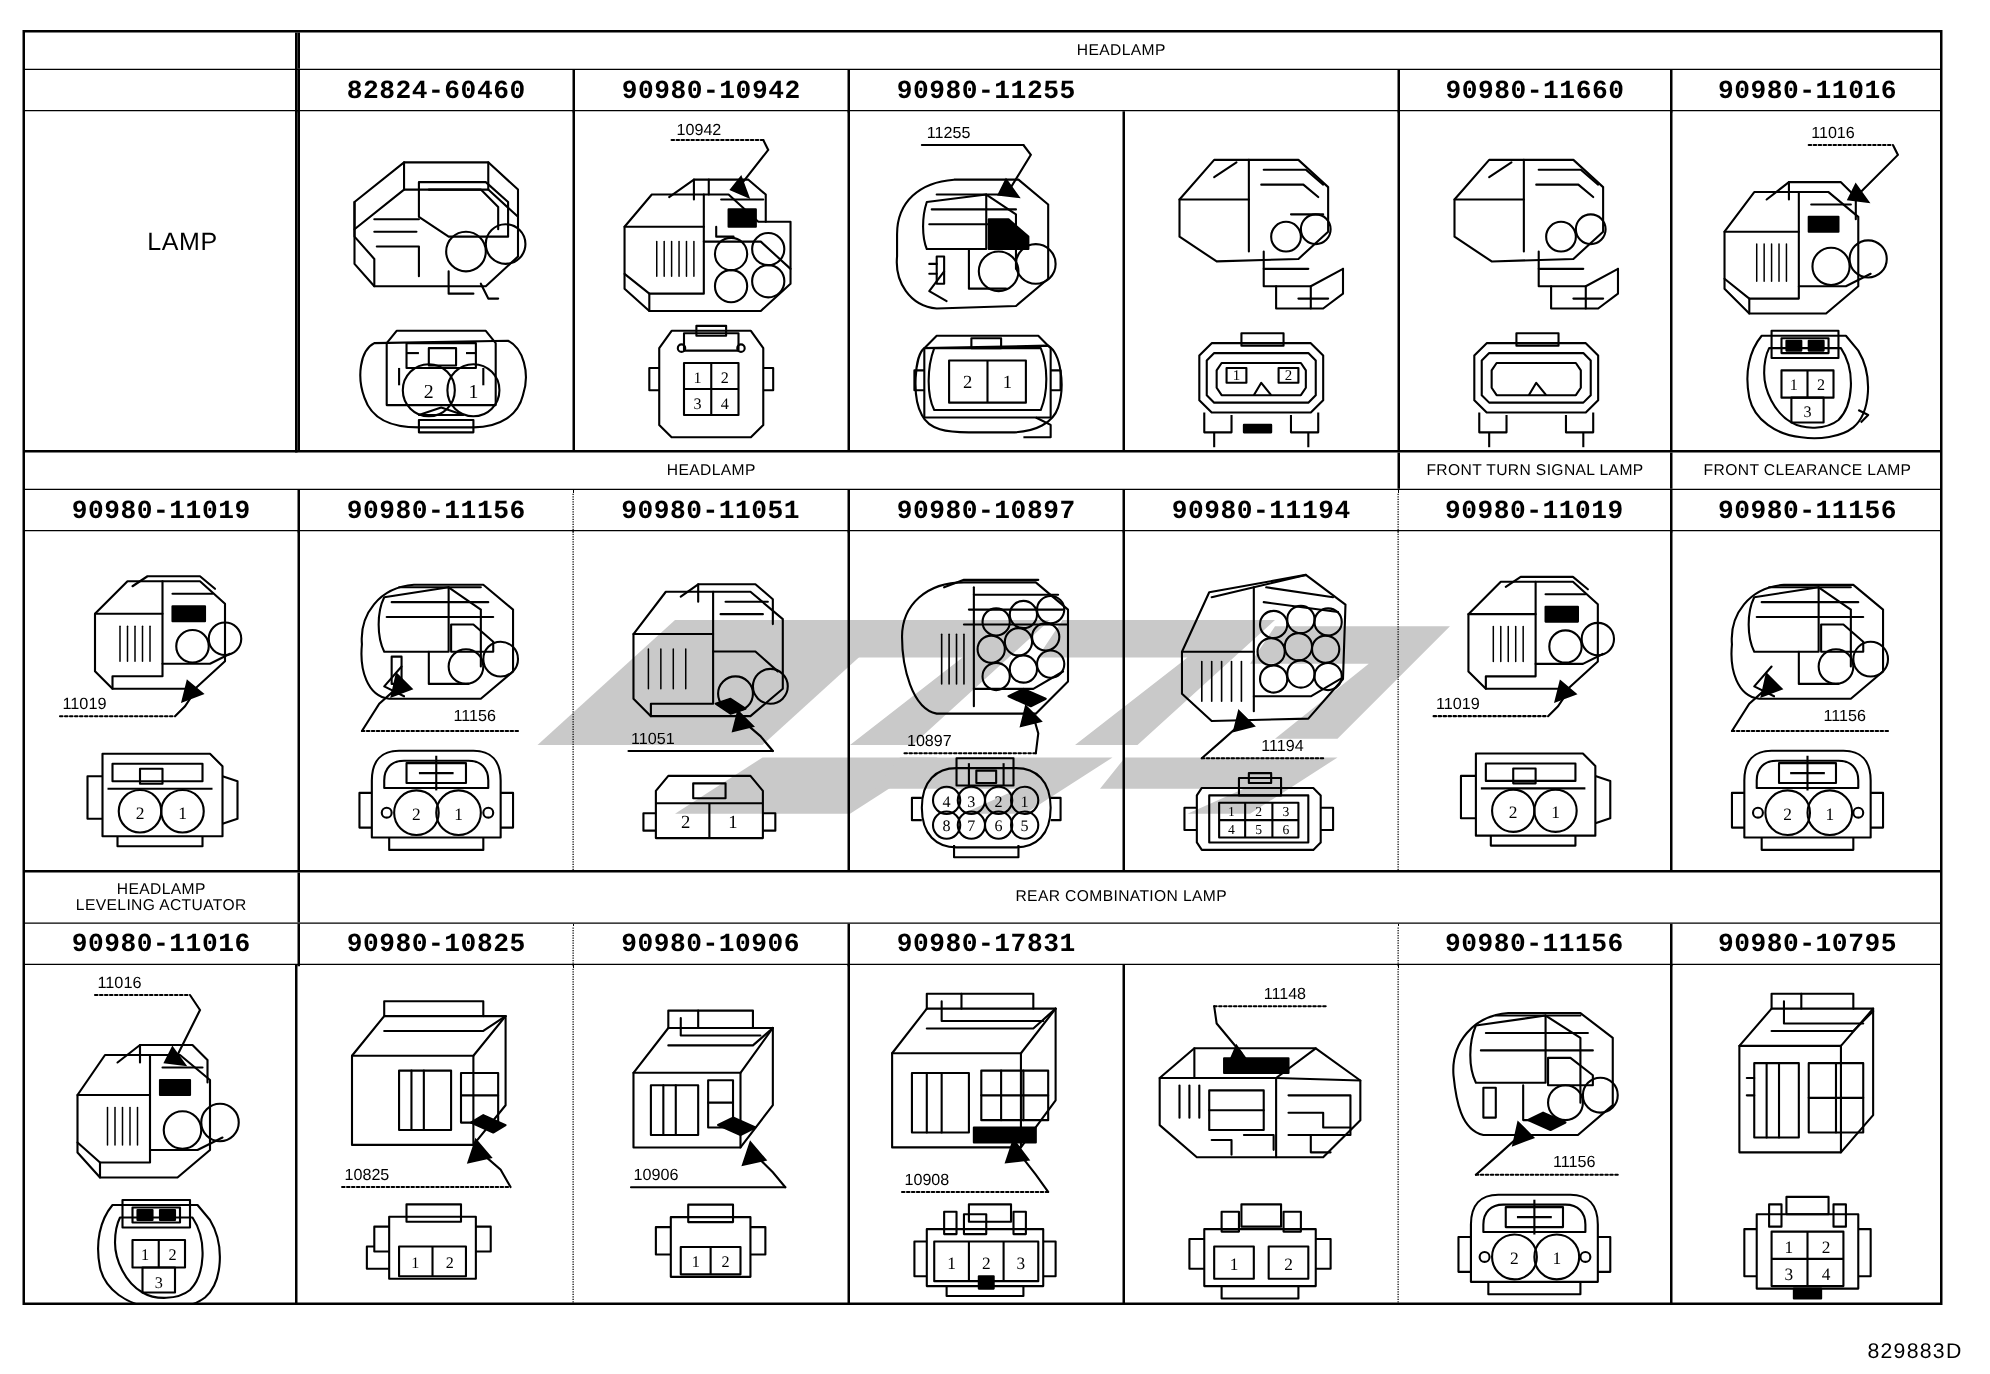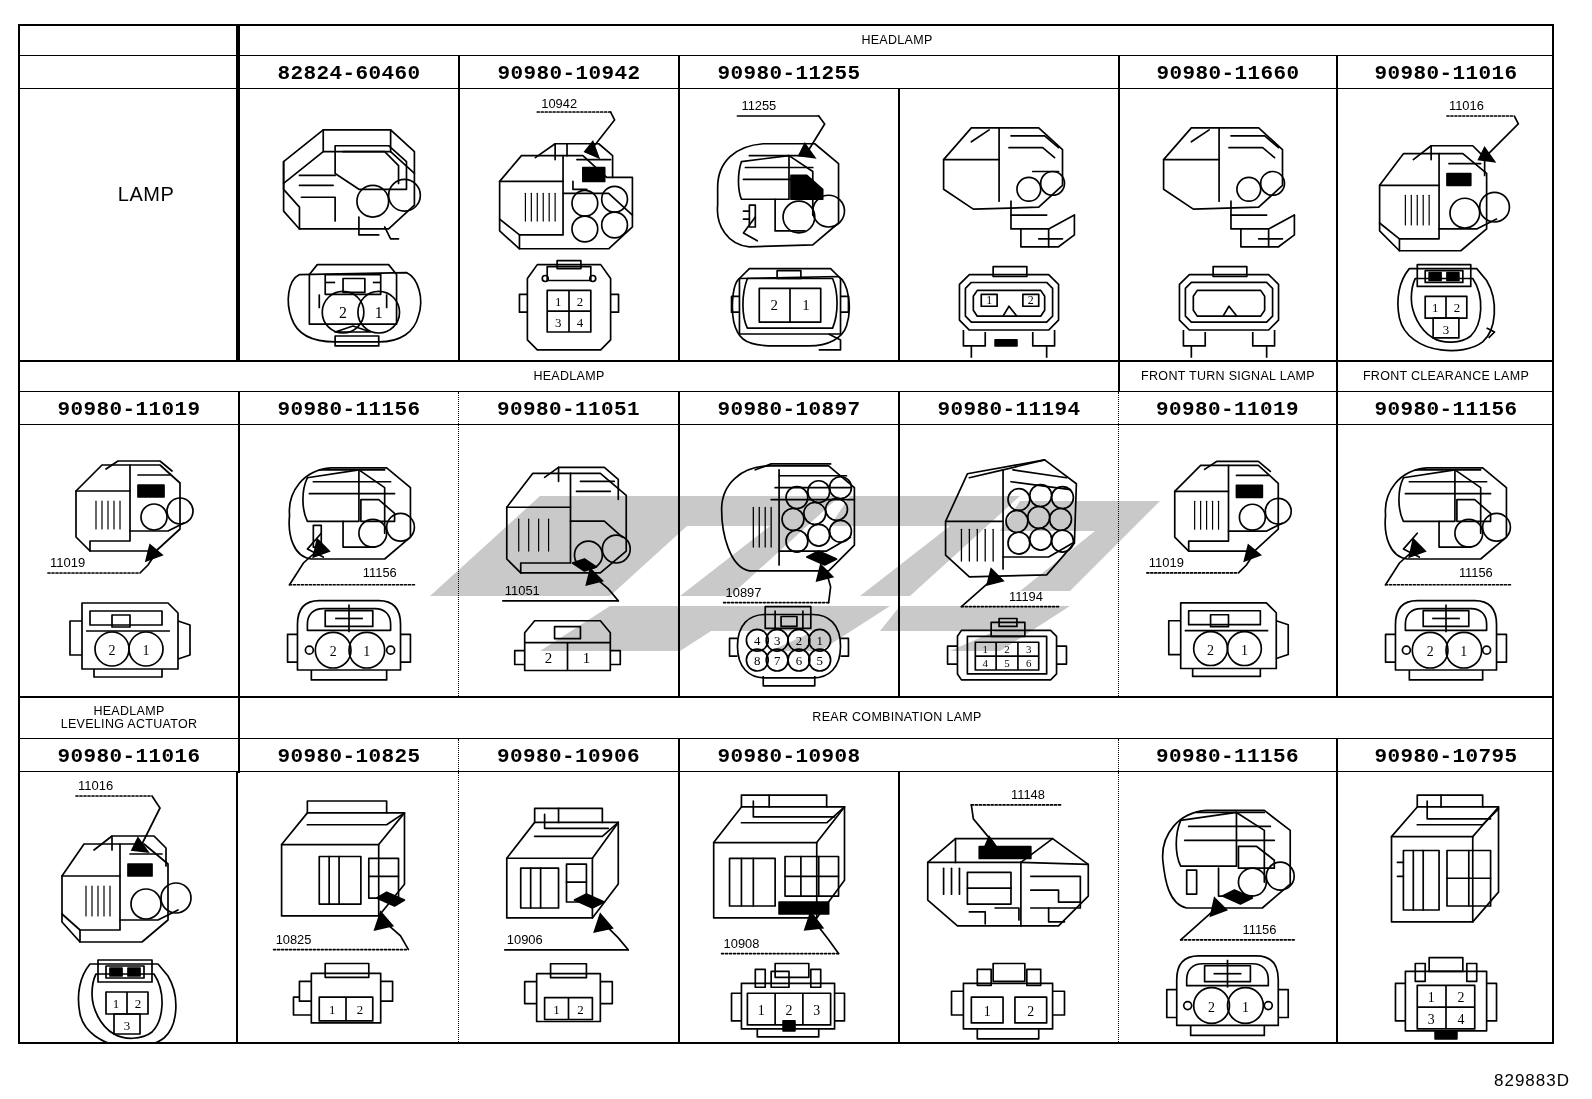--- a/index.html
+++ b/index.html
@@ -808,21 +808,21 @@
         <div class="pn" style="left:0px;width:218px;">
           <span>90980-11016</span>
         </div>
         <div class="pn sepsolid" style="left:218px;width:220px;">
           <span>90980-10825</span>
         </div>
         <div class="pn sep" style="left:438px;width:220px;">
           <span>90980-10906</span>
         </div>
         <div class="pn sepsolid" style="left:658px;width:220px;">
-          <span>90980-10908</span>
+          <span>90980-17831</span>
         </div>
         <div class="pn sep" style="left:1098px;width:218px;">
           <span>90980-11156</span>
         </div>
         <div class="pn sepsolid" style="left:1316px;width:218px;">
           <span>90980-10795</span>
         </div>
       </div>
 
       <div class="cellrow" style="top:74px;height:272px;">

